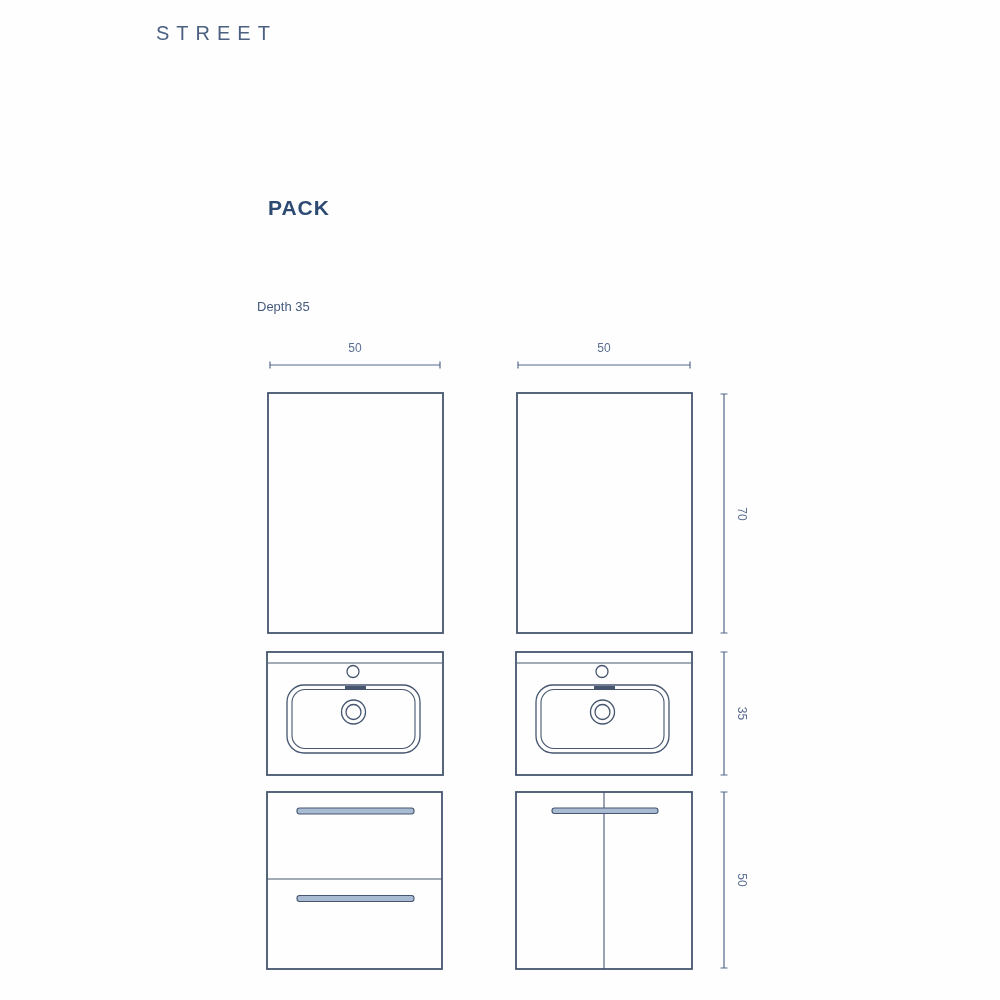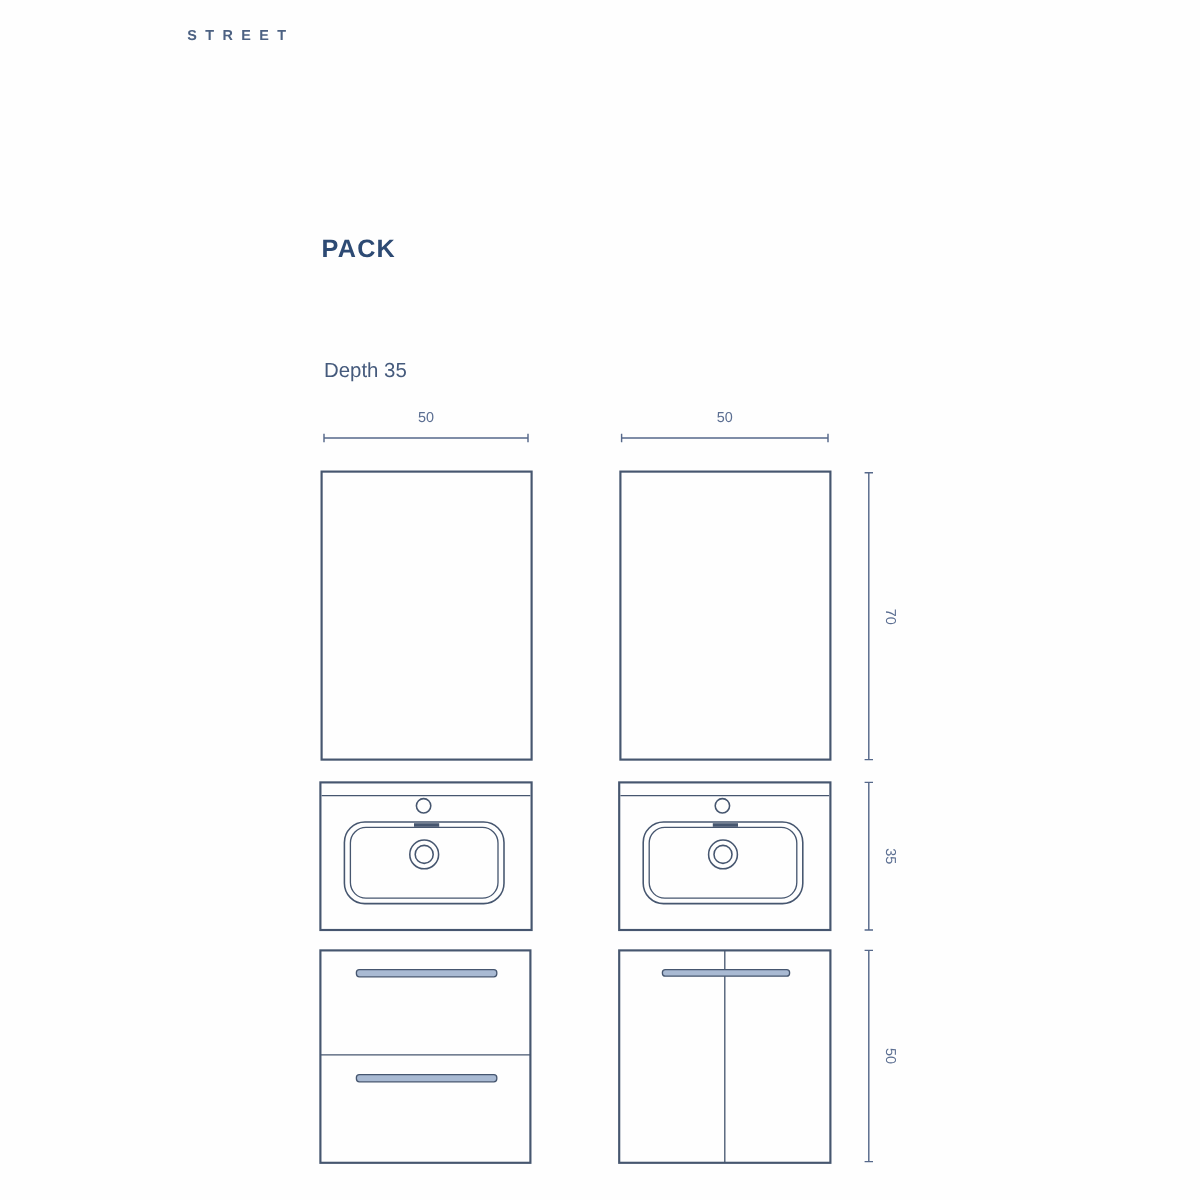--- a/index.html
+++ b/index.html
@@ -13,32 +13,32 @@
     --background:#fefefe;
   }
   html,body{margin:0;padding:0;}
   body{
     width:1000px;height:1000px;position:relative;overflow:hidden;
     background:var(--background);
     font-family:"Liberation Sans", sans-serif;
   }
   .brand{
     position:absolute;left:156px;top:22px;
-    font-size:12px;font-weight:700;letter-spacing:7px;
+    font-size:20px;font-weight:400;letter-spacing:7px;
     color:var(--brand-text);
     text-align:right;
   }
   .heading{
     position:absolute;left:268px;top:196px;
     font-size:21px;font-weight:700;letter-spacing:1px;
     color:var(--heading-text);
   }
   .note{
-    position:absolute;left:270px;top:299px;
-    font-size:17px;font-weight:400;
+    position:absolute;left:257px;top:299px;
+    font-size:13px;font-weight:400;
     color:var(--note-text);
   }
   svg{position:absolute;left:0;top:0;}
   .outline{fill:none;stroke:var(--line);stroke-width:1.8;}
   .thin{fill:none;stroke:var(--line);stroke-width:1.1;}
   .detail{fill:none;stroke:var(--line);stroke-width:1.3;}
   .dash{stroke:var(--line);stroke-width:3;fill:none;}
   .handle{fill:var(--handle-fill);stroke:var(--line);stroke-width:1.1;}
   .dim{stroke:var(--dim-line);stroke-width:1.2;fill:none;}
   .dimlabel{

